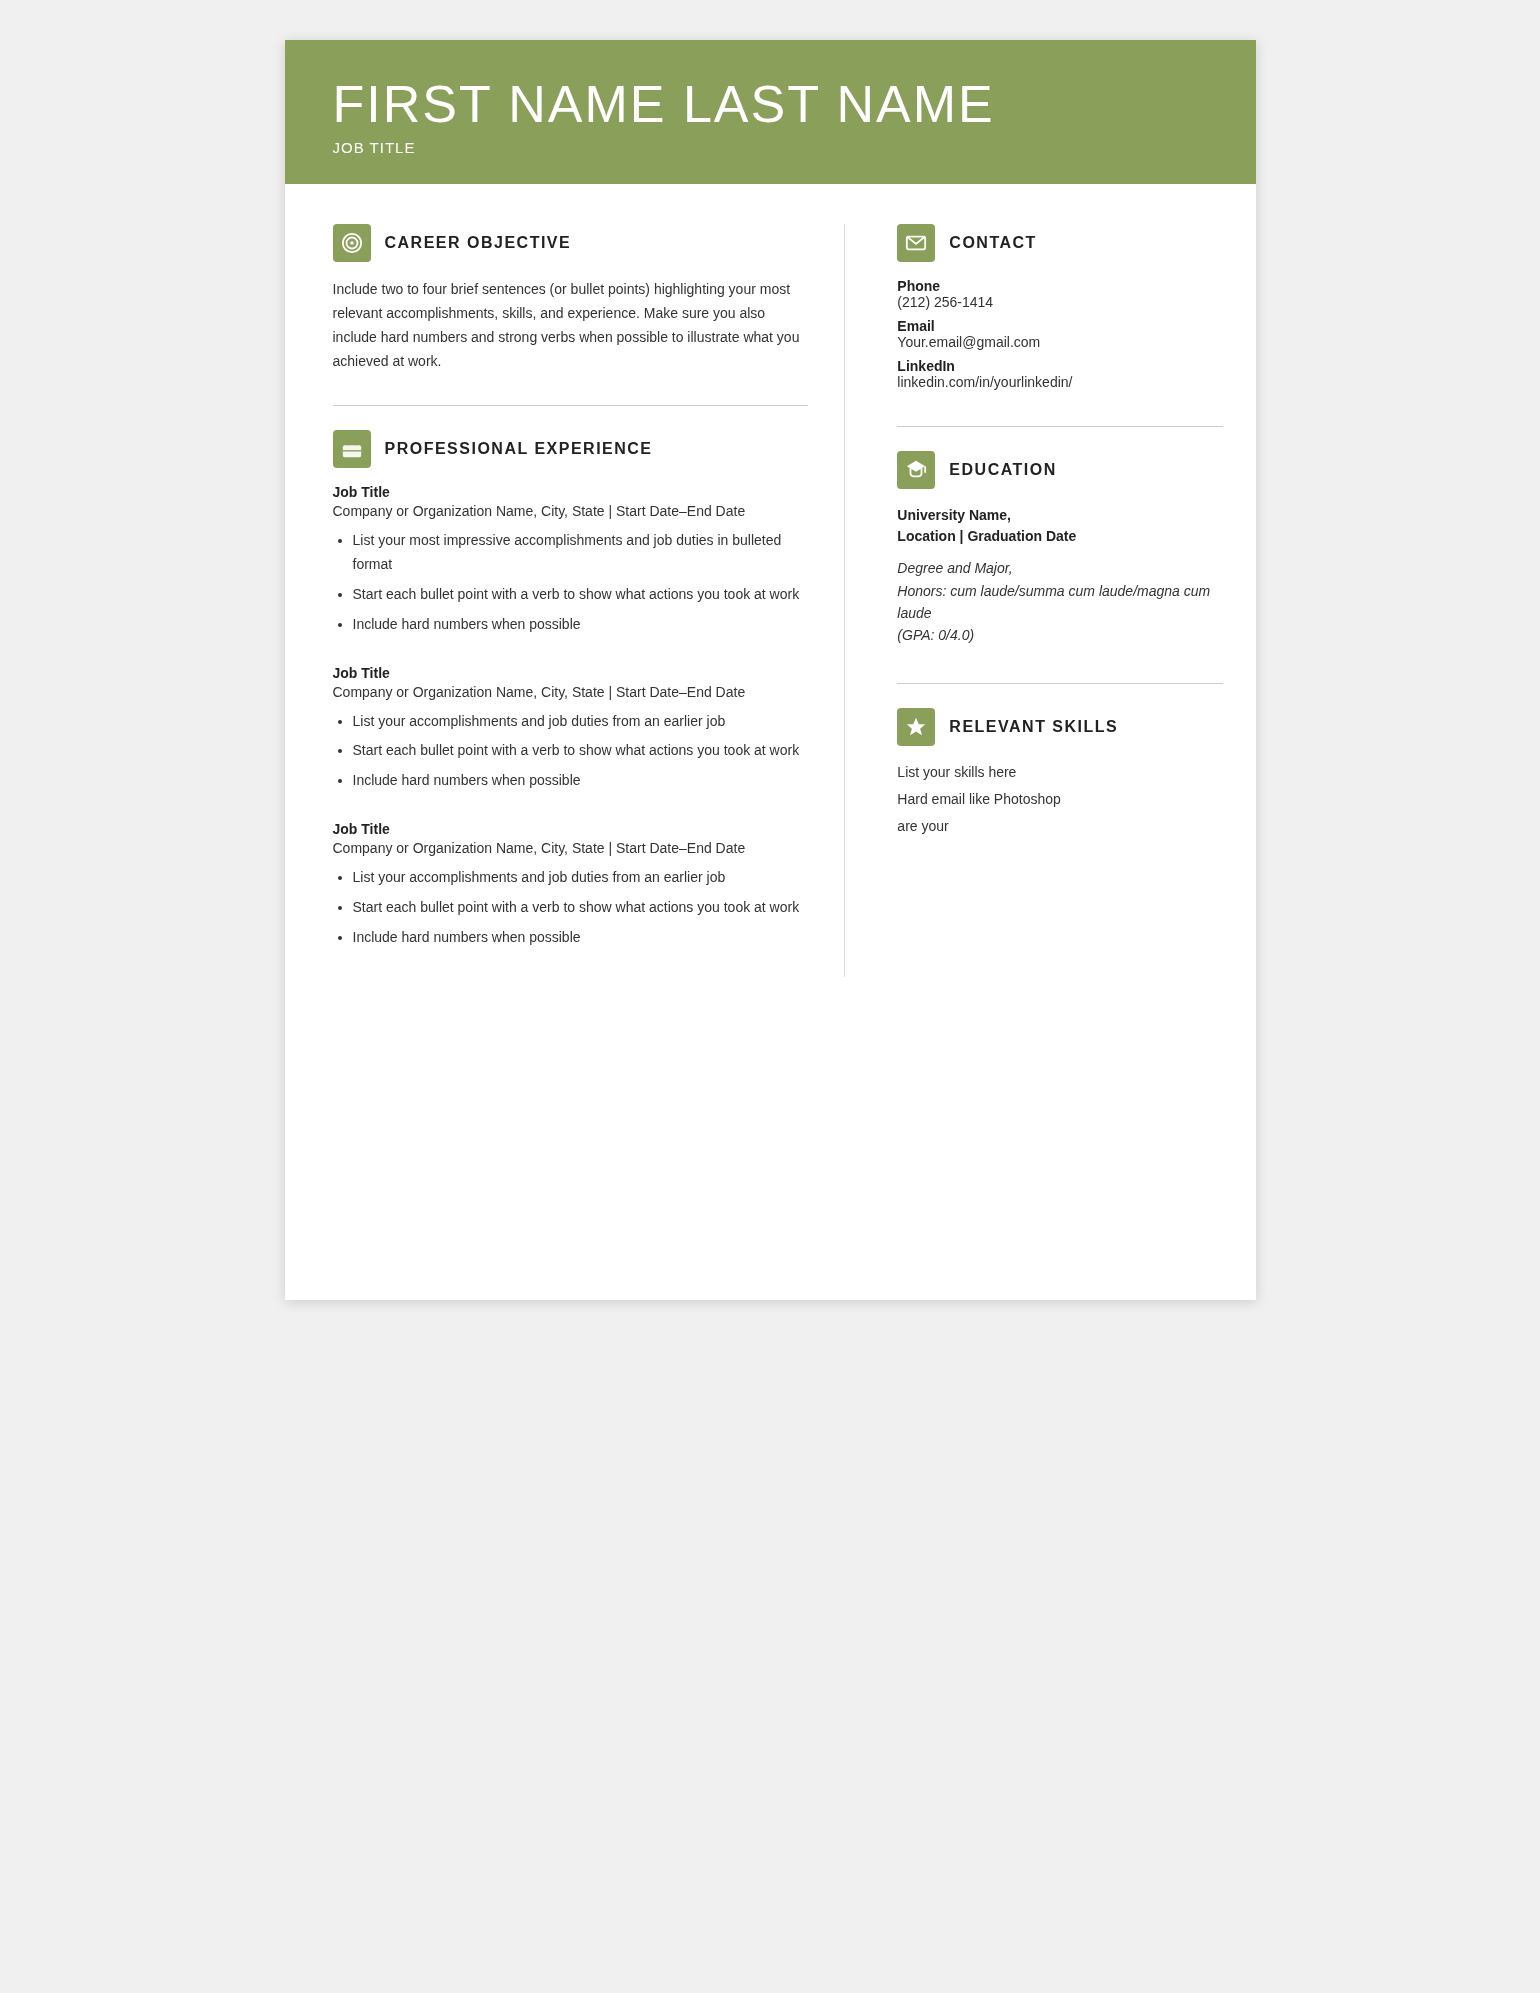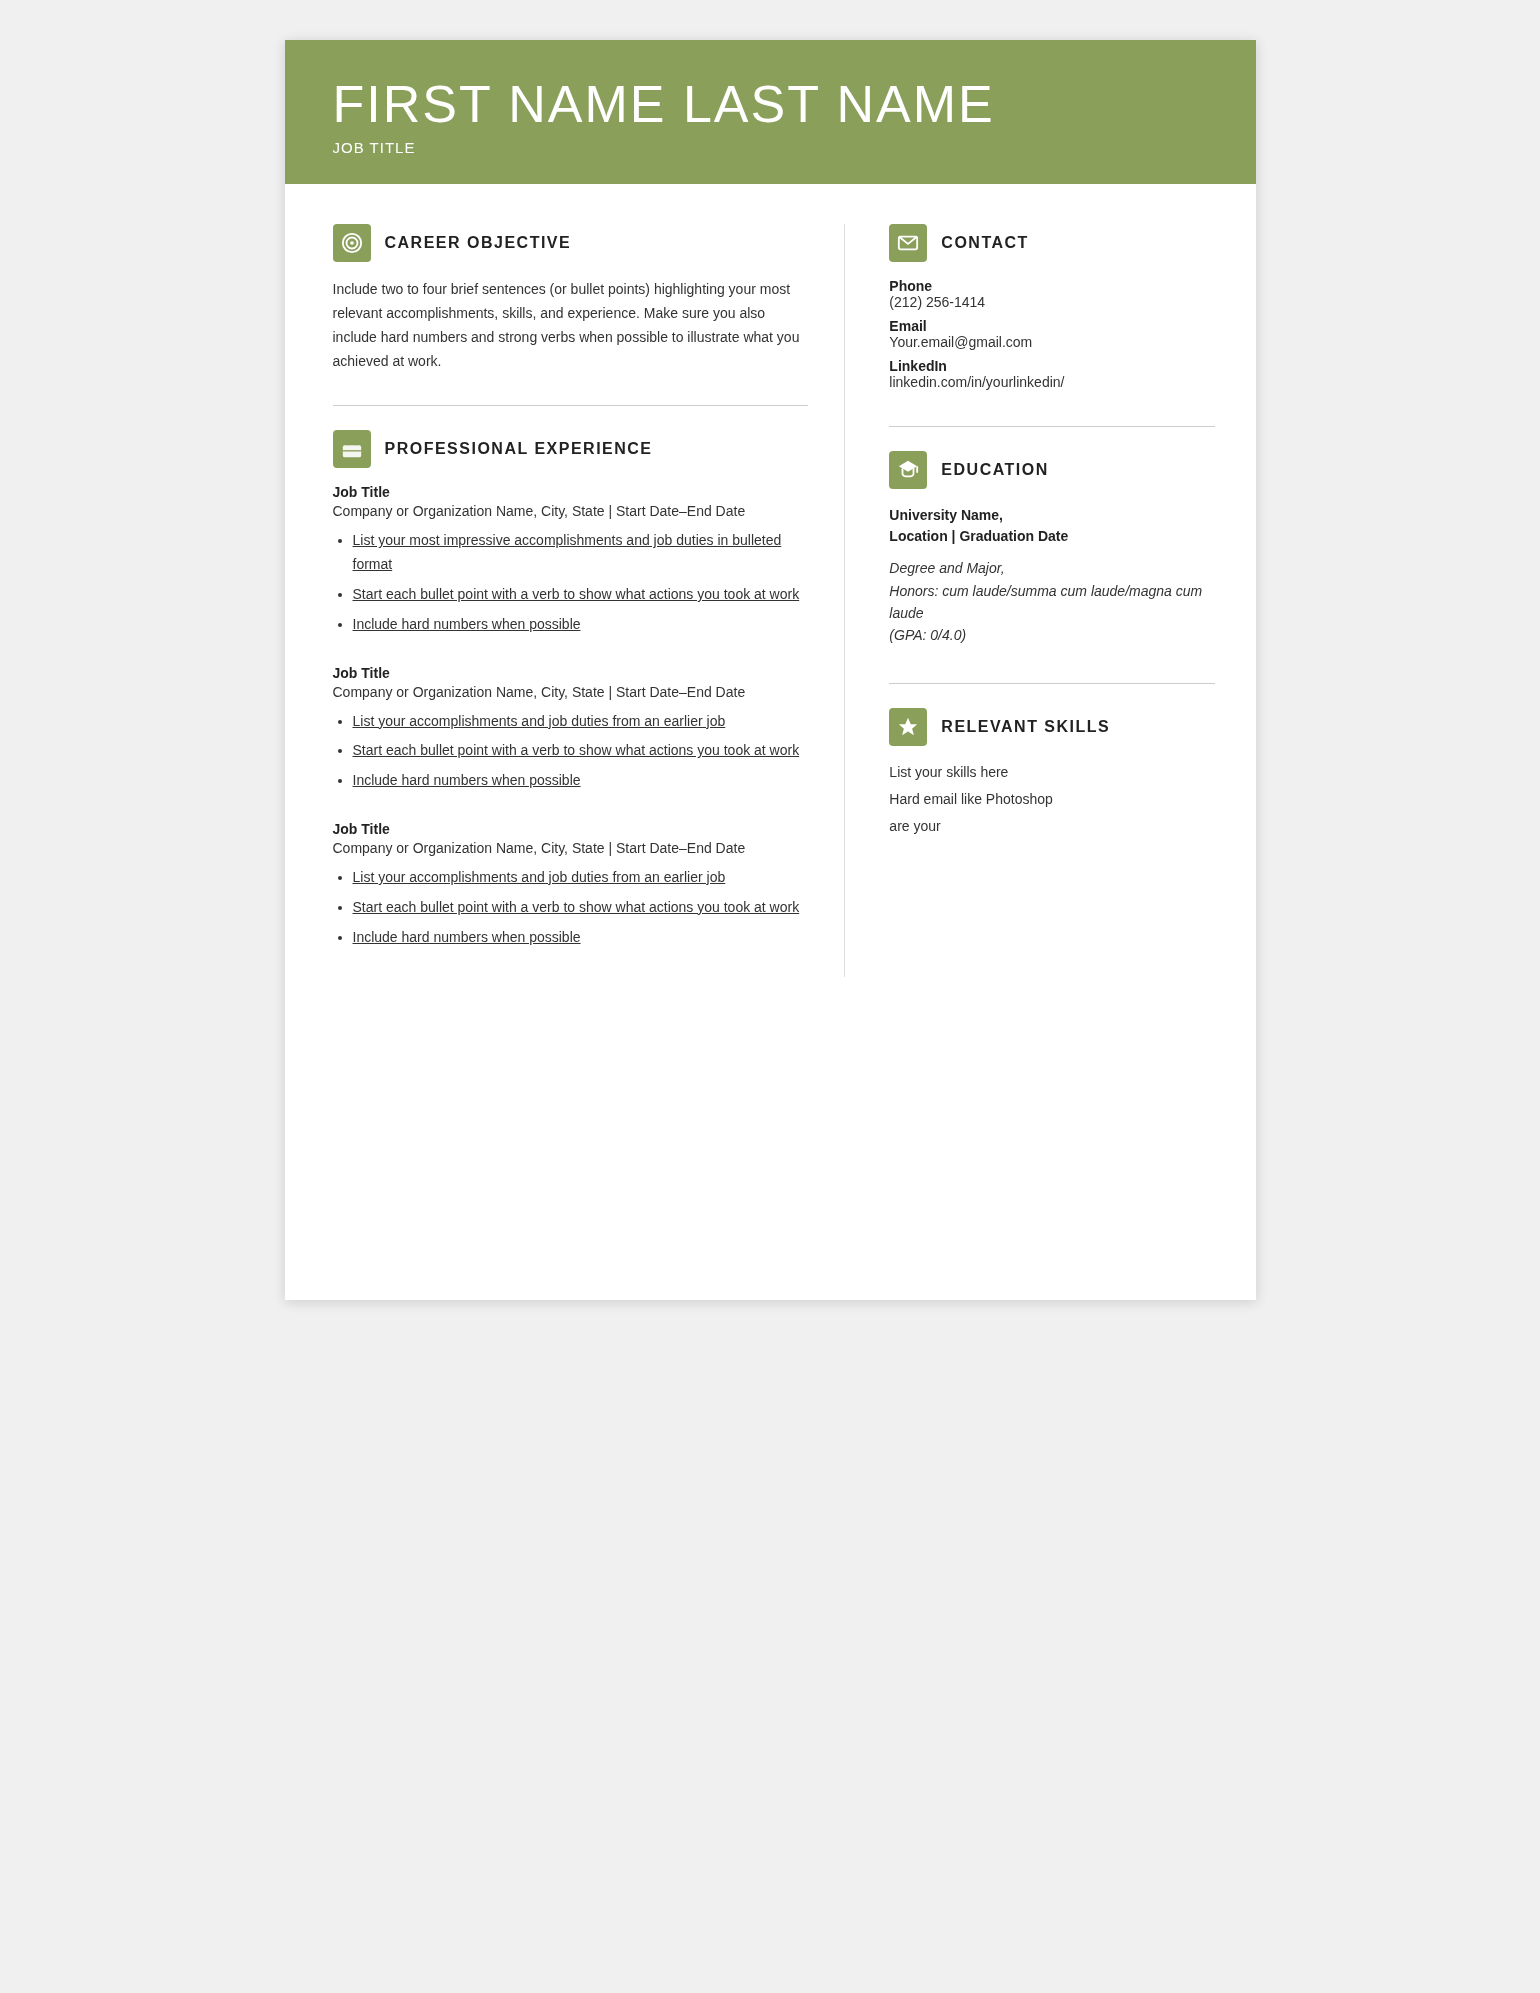--- a/index.html
+++ b/index.html
@@ -40,21 +40,21 @@
       color: #fff;
       letter-spacing: 1px;
       text-transform: uppercase;
       margin-top: 6px;
       font-weight: 400;
     }
 
     
     .body-content {
       display: flex;
-      gap: 4px;
+      gap: 12px;
       padding: 40px 4px 40px 0;
     }
 
     .left-col {
       flex: 0 0 58%;
       padding: 0 36px 0 48px;
       border-right: 1px solid #ddd;
     }
 
     .right-col {
@@ -130,21 +130,20 @@
 
     .job-bullets {
       padding-left: 20px;
       color: #333;
       font-size: 14px;
       line-height: 1.7;
     }
 
     .job-bullets li {
       margin-bottom: 6px;
-      text-decoration: underline;
     }
 
     
     .contact-section {
       margin-bottom: 36px;
     }
 
     .contact-item {
       margin-bottom: 8px;
     }

